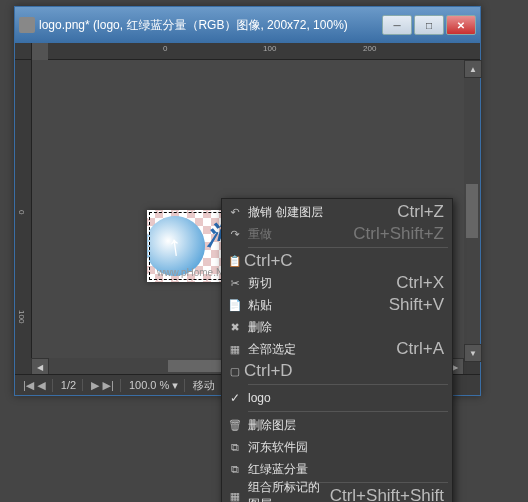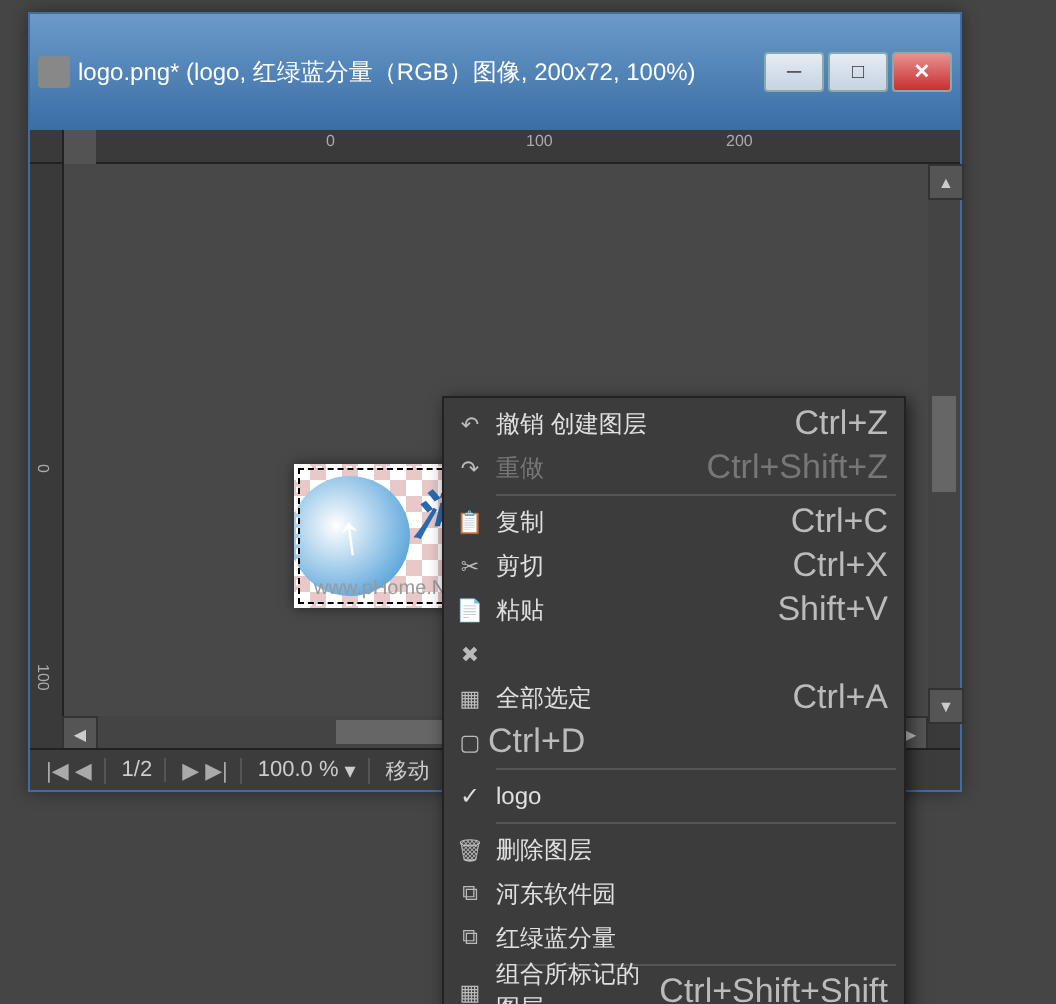--- a/index.html
+++ b/index.html
@@ -33,25 +33,25 @@
     left: 14px;
     width: 465px;
     height: 388px;
     background: #535353;
     border: 1px solid #3a6ea5;
     box-shadow: 0 0 8px rgba(0,0,0,0.4);
     display: flex;
     flex-direction: column;
   }
   .titlebar {
-    height: 26px;
+    height: 36px;
     background: linear-gradient(#6b9ac9, #3a6ea5);
     display: flex;
     align-items: center;
-    padding: 16px 4px;
+    padding: 0 4px;
     color: #fff;
     font-size: 12px;
   }
   .titlebar .ticon {
     width: 16px; height: 16px; margin-right: 4px;
     background: #888; border-radius: 2px;
   }
   .titlebar .title { flex: 1; white-space: nowrap; overflow: hidden; }
   .winbtns { display: flex; gap: 2px; }
   .winbtn {
@@ -297,35 +297,35 @@
       <span class="shortcut">Ctrl+Z</span>
     </div>
     <div class="ctxitem disabled">
       <span class="icon">↷</span>
       <span class="label">重做</span>
       <span class="shortcut">Ctrl+Shift+Z</span>
     </div>
     <div class="ctxsep"></div>
     <div class="ctxitem">
       <span class="icon">📋</span>
-      <span class="label">复制</span>
       <span class="shortcut">Ctrl+C</span>
     </div>
     <div class="ctxitem">
       <span class="icon">✂</span>
       <span class="label">剪切</span>
       <span class="shortcut">Ctrl+X</span>
     </div>
     <div class="ctxitem">
       <span class="icon">📄</span>
       <span class="label">粘贴</span>
       <span class="shortcut">Shift+V</span>
     </div>
     <div class="ctxitem">
       <span class="icon">✖</span>
+      <span class="label">删除</span>
     </div>
     <div class="ctxitem">
       <span class="icon">▦</span>
       <span class="label">全部选定</span>
       <span class="shortcut">Ctrl+A</span>
     </div>
     <div class="ctxitem">
       <span class="icon">▢</span>
       <span class="shortcut">Ctrl+D</span>
     </div>

